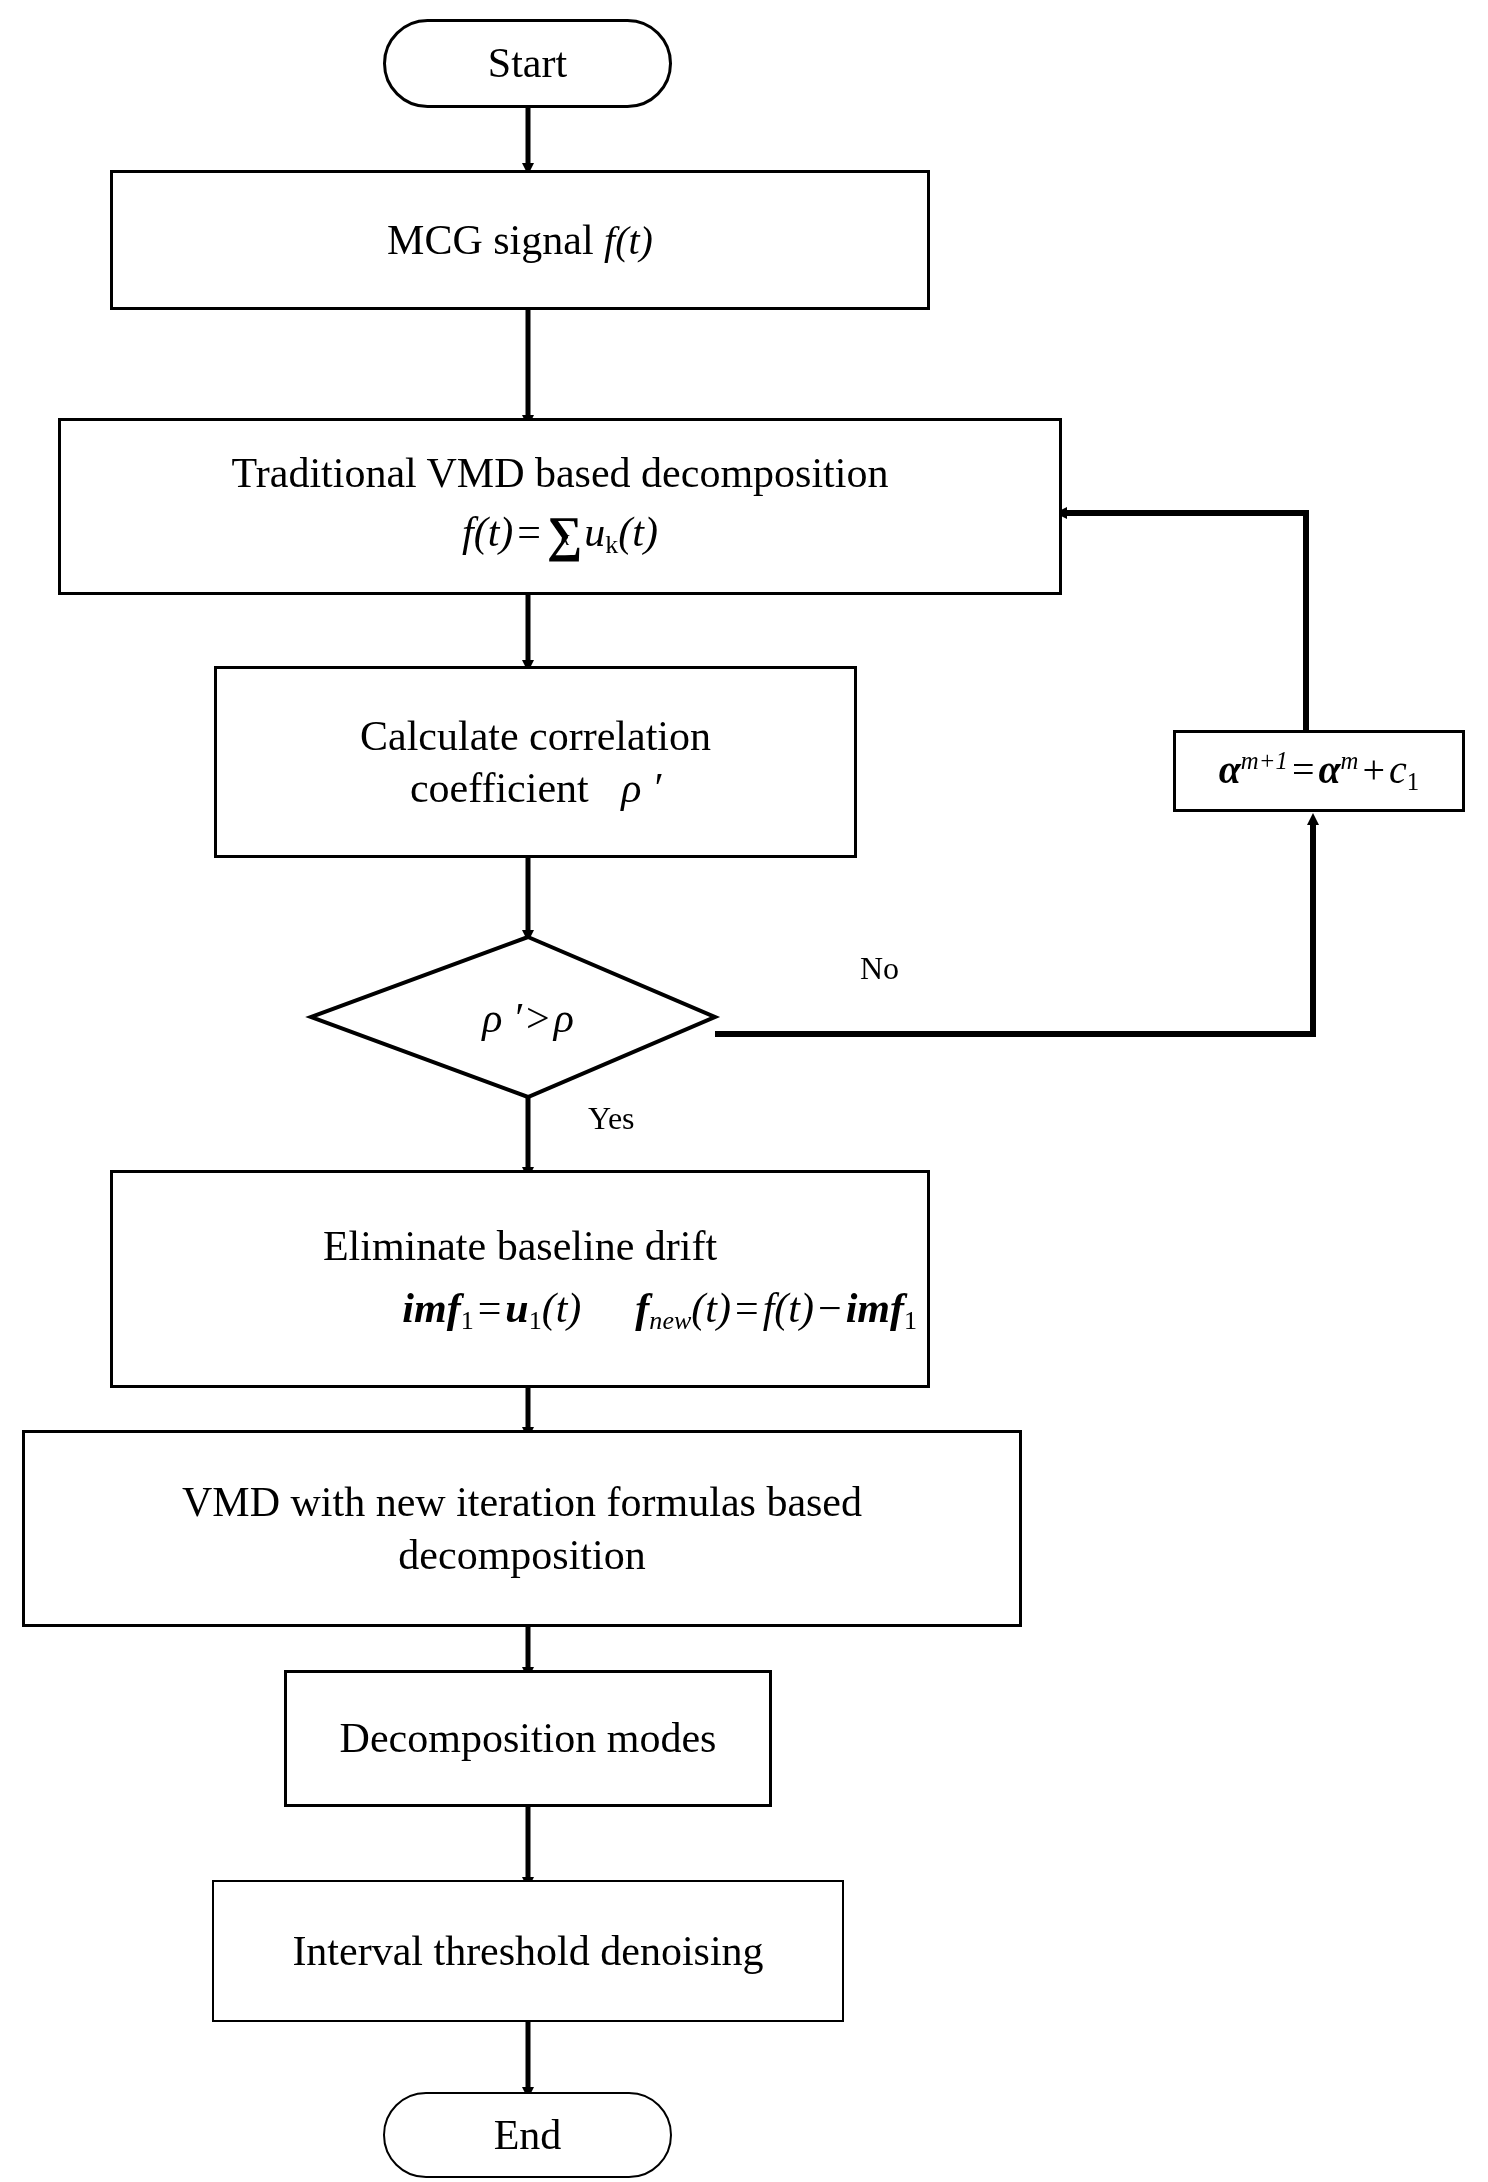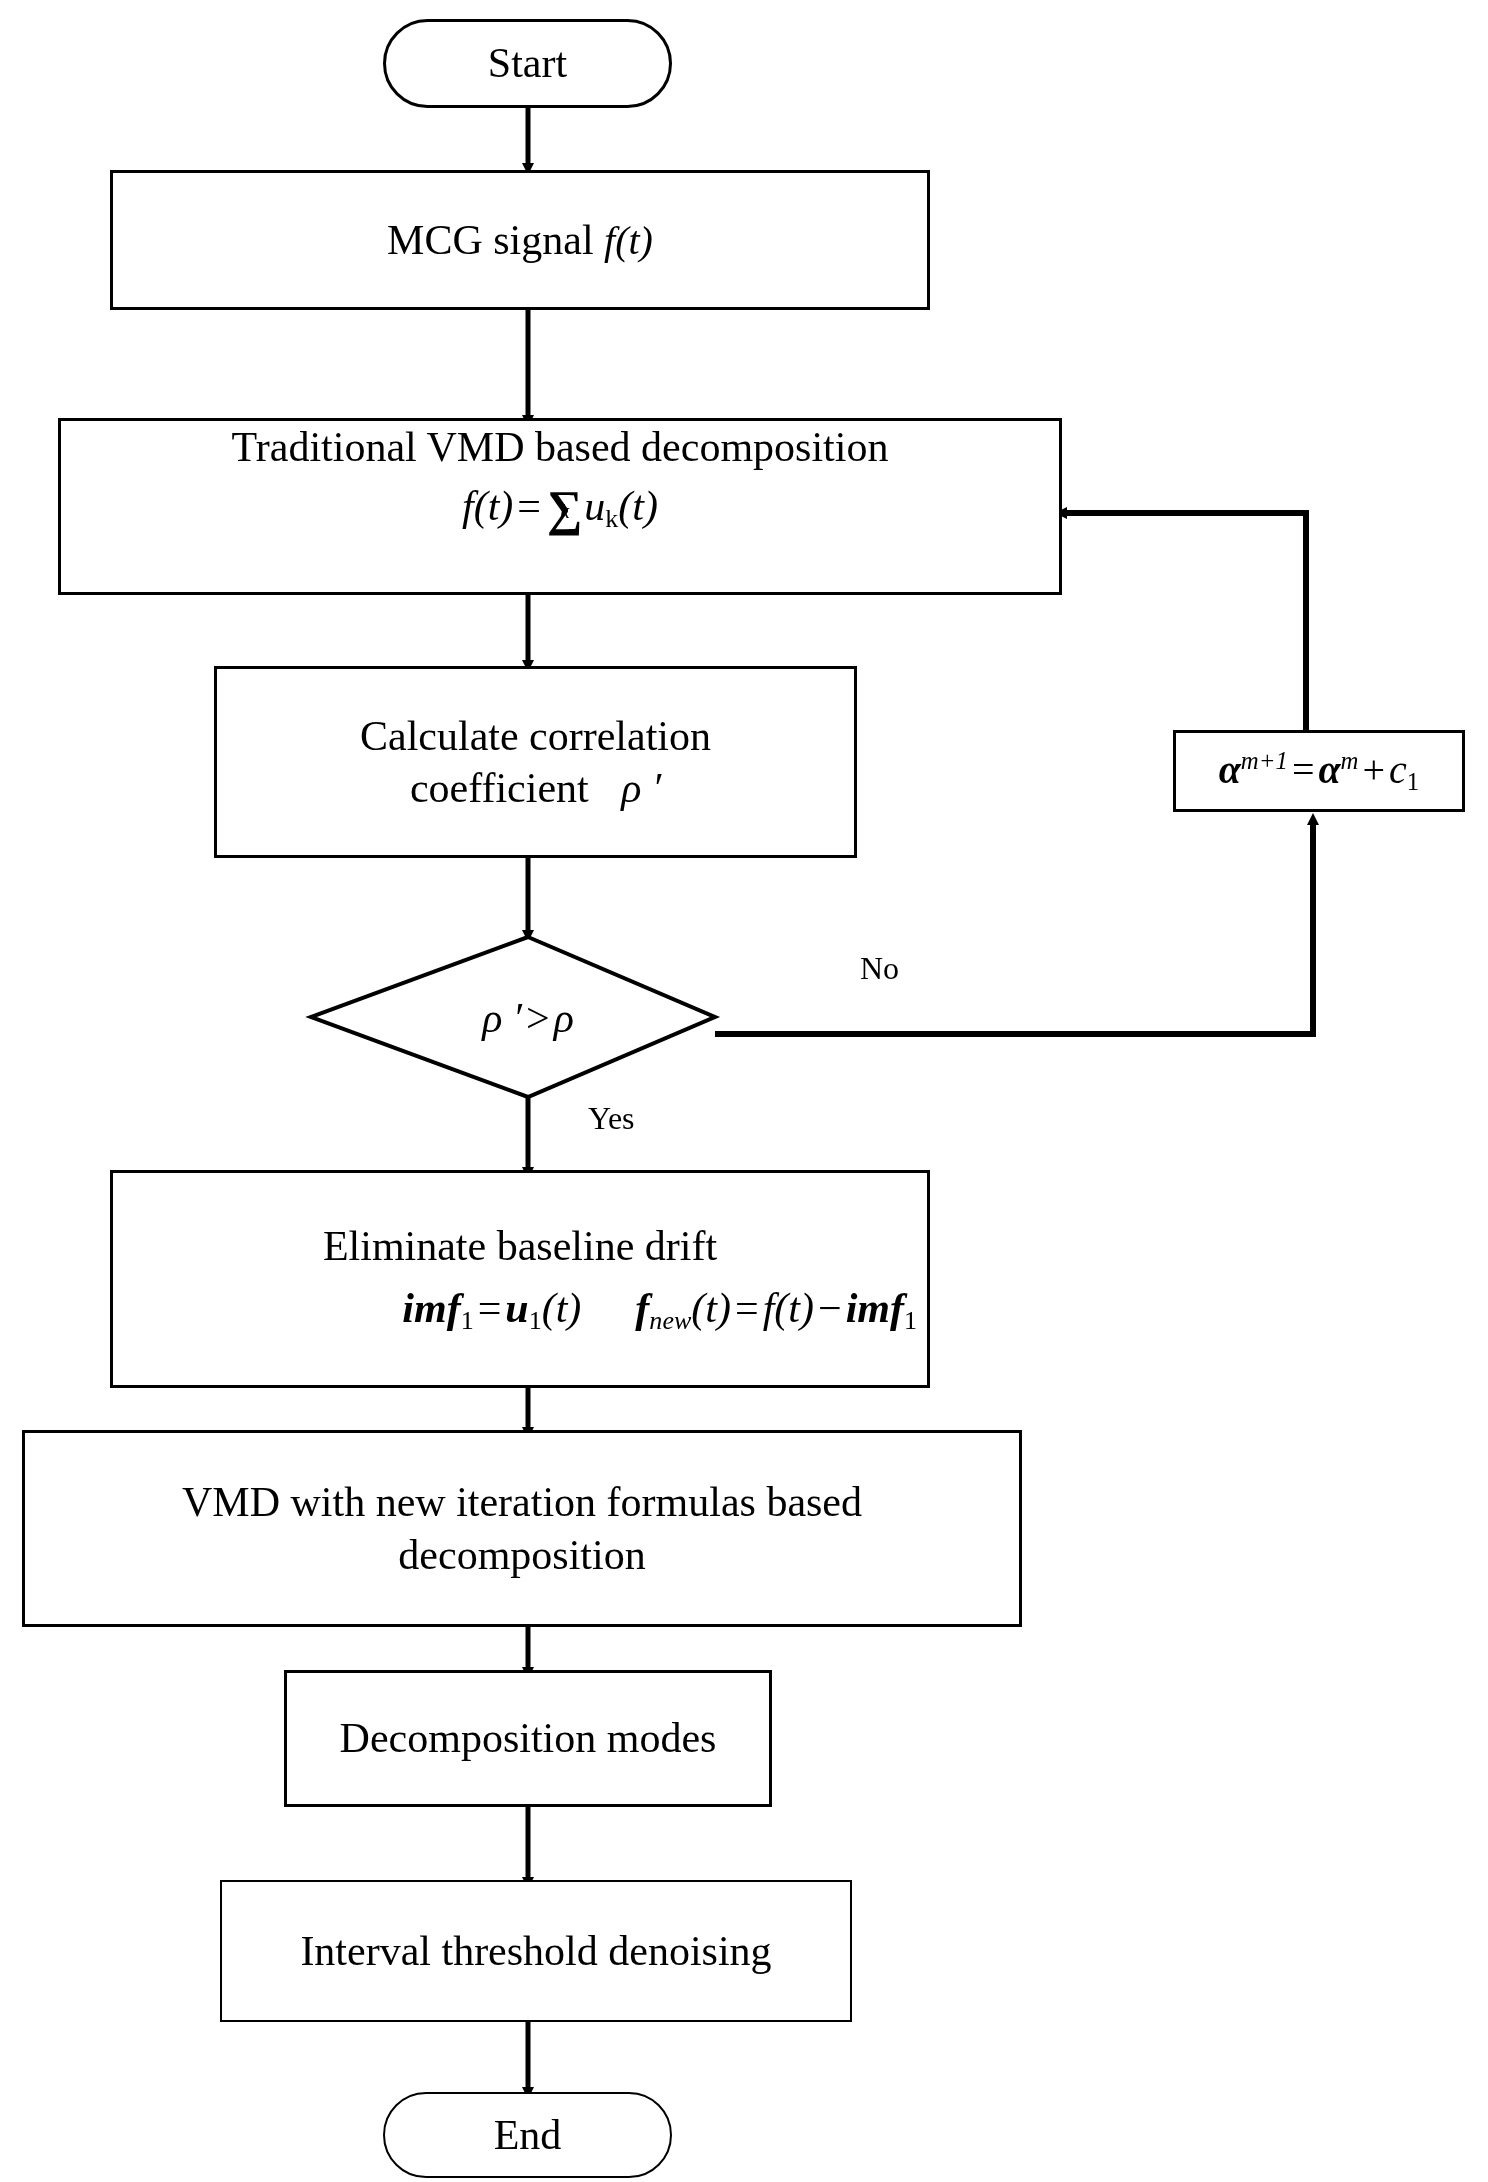--- a/index.html
+++ b/index.html
@@ -121,21 +121,21 @@
     <span class="txt t36">Start</span>
   </div>
 
   <div class="node" style="left:110px; top:170px; width:820px; height:140px;">
     <span class="txt t36">
       <span>MCG signal</span>
       <span class="mathline" style="font-size:40px;">f(t)</span>
     </span>
   </div>
 
-  <div class="node" style="left:58px; top:418px; width:1004px; height:177px; flex-direction:column; justify-content:flex-start;">
+  <div class="node" style="left:58px; top:418px; width:1004px; height:177px; flex-direction:column; justify-content:center;">
     <span class="txt t36">Traditional VMD based decomposition</span>
     <span class="txt mathline" style="margin-top:4px;">
       <span>f</span><span>(t)</span><span class="op">=</span><span class="sigma"><span>∑</span><span class="sub-k">k</span></span><span>u</span><sub>k</sub><span>(t)</span>
     </span>
   </div>
 
   <div class="node" style="left:214px; top:666px; width:643px; height:192px; flex-direction:column; justify-content:center;">
     <span class="txt t36">Calculate correlation</span>
     <span class="txt t36">
       <span>coefficient</span>
@@ -164,21 +164,21 @@
 
   <div class="node" style="left:22px; top:1430px; width:1000px; height:197px; flex-direction:column; justify-content:center;">
     <span class="txt t36">VMD with new iteration formulas based</span>
     <span class="txt t36">decomposition</span>
   </div>
 
   <div class="node" style="left:284px; top:1670px; width:488px; height:137px;">
     <span class="txt t36">Decomposition modes</span>
   </div>
 
-  <div class="node" style="left:220px; top:1880px; width:632px; height:142px; border-width:2px;">
+  <div class="node" style="left:212px; top:1880px; width:632px; height:142px; border-width:2px;">
     <span class="txt t36">Interval threshold denoising</span>
   </div>
 
   <div class="node terminator" style="left:383px; top:2092px; width:289px; height:86px; border-width:2px;">
     <span class="txt t36">End</span>
   </div>
 
   <div class="edge-label" style="left:860px; top:950px;">No</div>
   <div class="edge-label" style="left:588px; top:1100px;">Yes</div>
 

